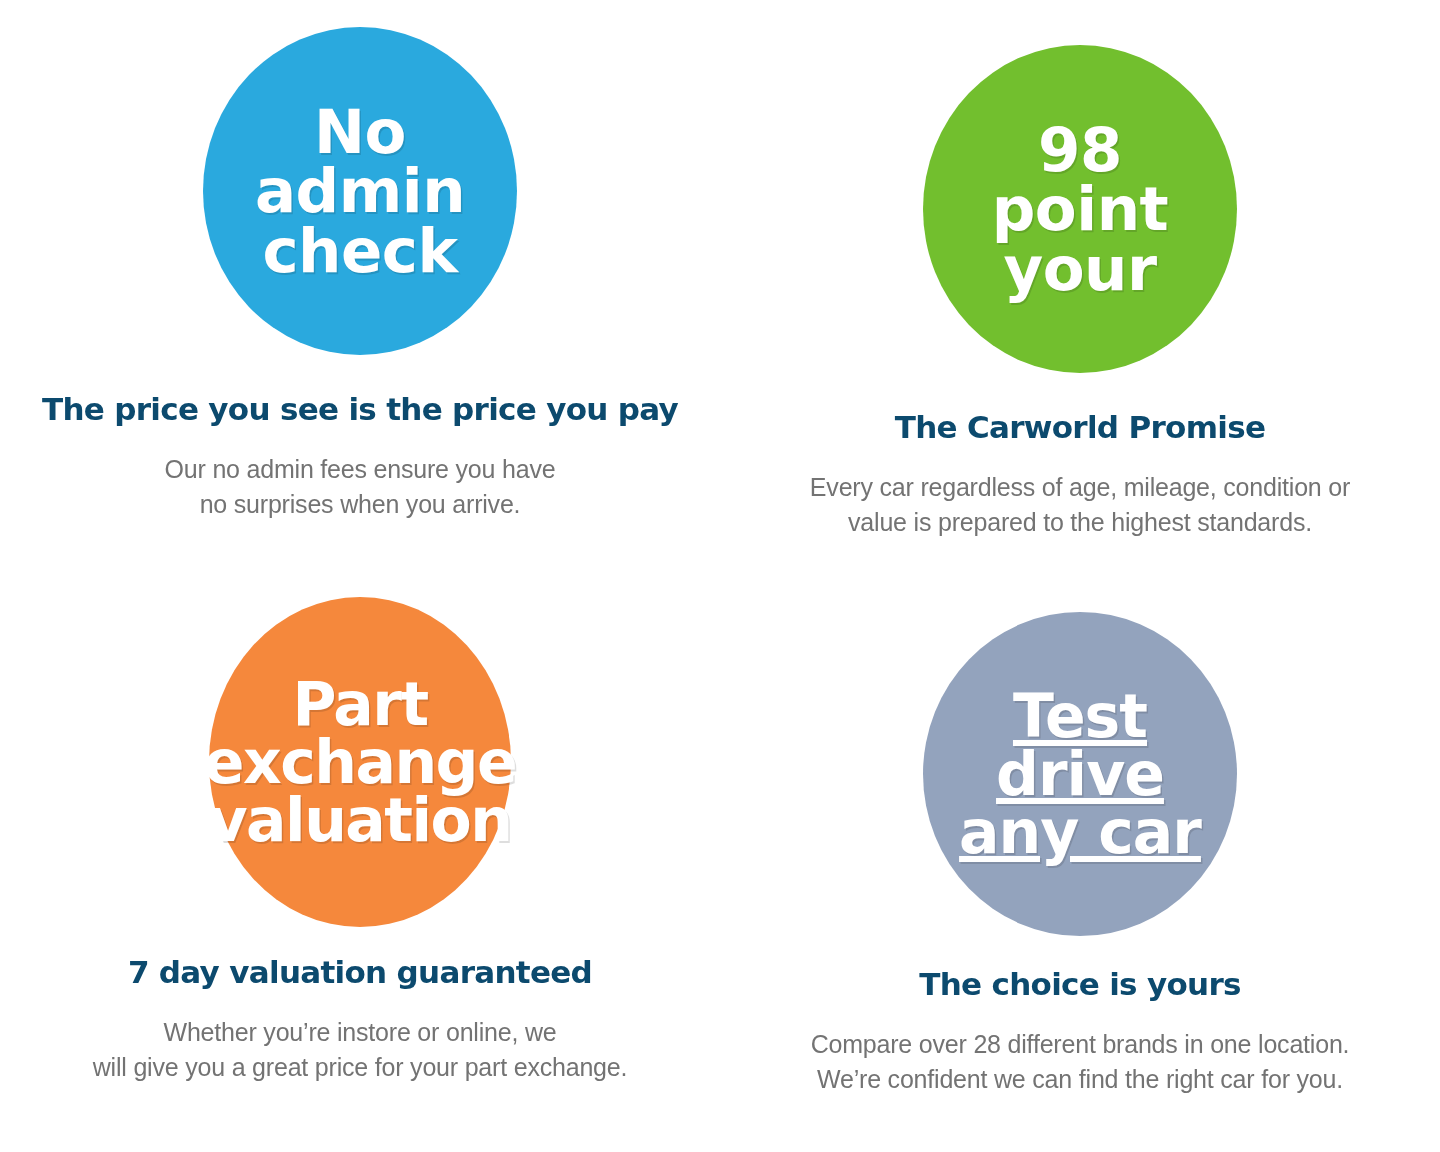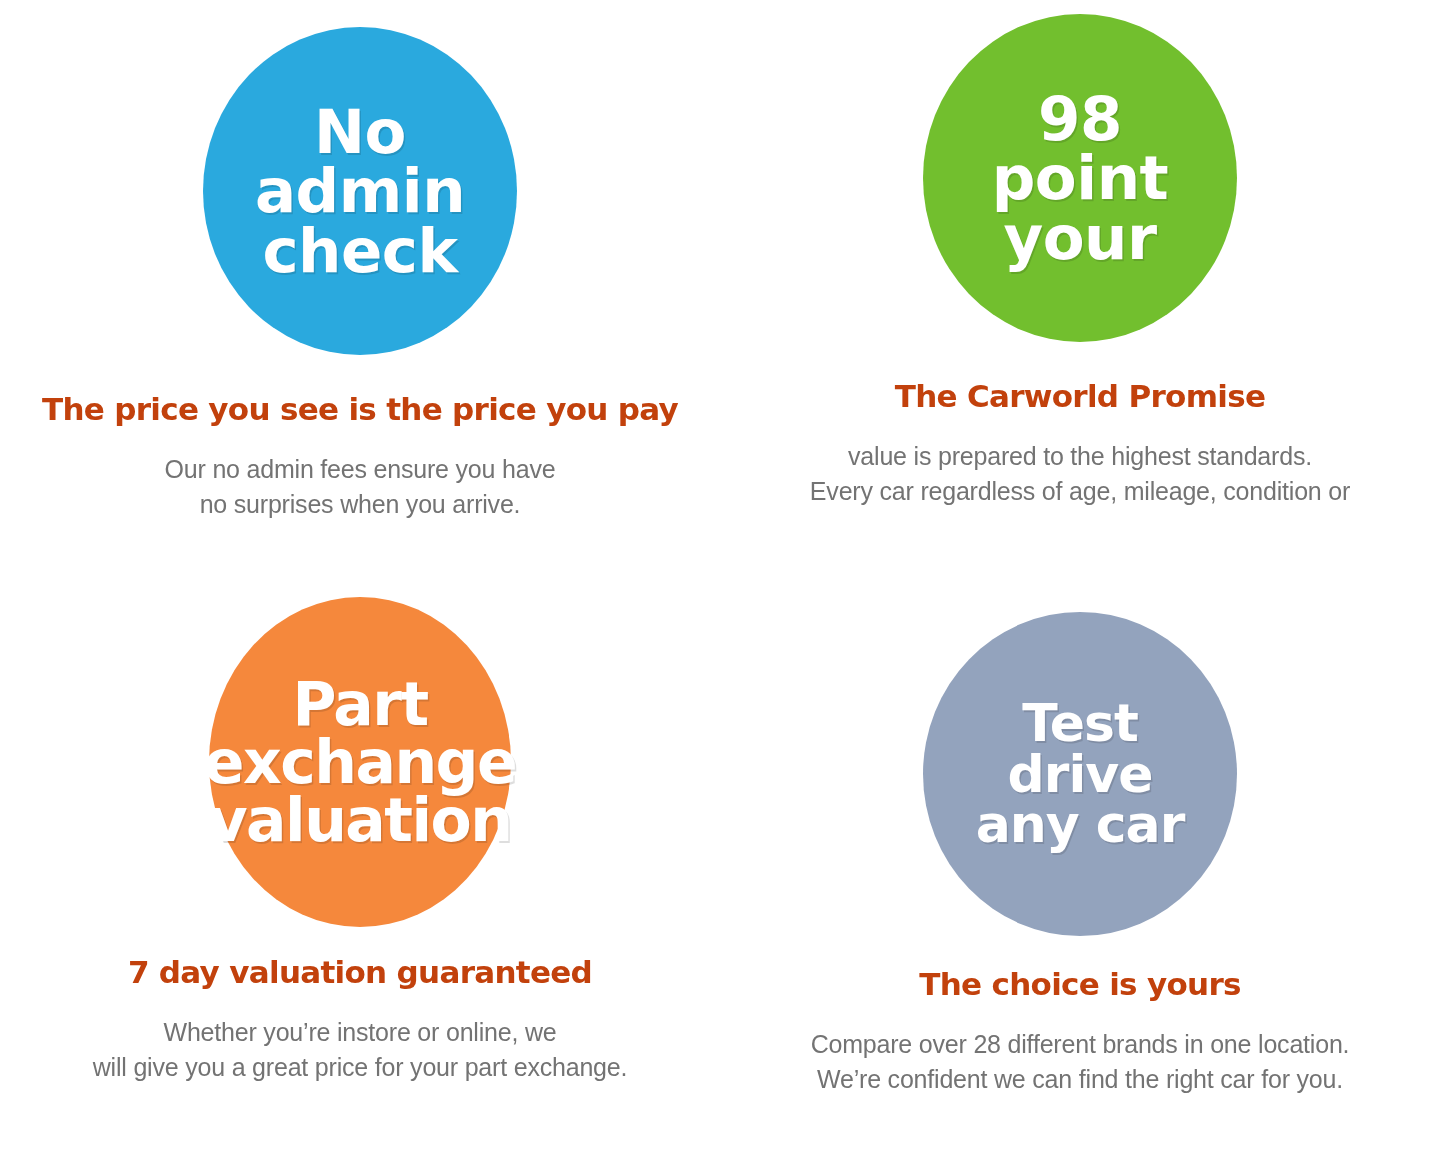--- a/index.html
+++ b/index.html
@@ -67,50 +67,50 @@
   .card-a .badge { background: #2AA9DE; }
   .card-a .badge-text { font-size: 61px; }
 
   .card-b .badge { background: #72BF2E; }
   .card-b .badge-text { font-size: 61px; }
 
   .card-c .badge { background: #F5883C; width: 302px; height: 330px; }
   .card-c .badge-text { font-size: 60px; letter-spacing: -1.5px; }
 
   .card-d .badge { background: #93A3BD; width: 314px; height: 324px; }
-  .card-d .badge-text { font-size: 52px; letter-spacing: -1px; }
+  .card-d .badge-text { font-size: 60px; letter-spacing: -1px; text-decoration: underline; }
 
   
   .caption {
     width: 100%;
     text-align: center;
     box-sizing: border-box;
   }
   .usp-title {
     font-family: "DejaVu Sans", sans-serif;
     font-weight: bold;
     font-size: 31px;
     letter-spacing: -0.7px;
-    color: #c2410c;
+    color: #0c4a6e;
     line-height: 1.1;
     white-space: nowrap;
   }
   .usp-desc {
     font-family: "Liberation Sans", sans-serif;
     font-weight: normal;
     font-size: 25px;
     line-height: 1.42;
     color: #737373;
     letter-spacing: -0.2px;
   }
   .usp-desc .line { display: block; white-space: nowrap; }
 
   
   .card-a .badge-wrap { padding-top: 27px; }
-  .card-b .badge-wrap { padding-top: 14px; }
+  .card-b .badge-wrap { padding-top: 45px; }
   .card-a .usp-title, .card-b .usp-title { margin-top: 37px; }
   .card-a .usp-desc,  .card-b .usp-desc  { margin-top: 17px; }
 
   
   .card-c .badge-wrap { padding-top: 21px; }
   .card-d .badge-wrap { padding-top: 36px; }
   .card-c .usp-title { margin-top: 28px; }
   .card-d .usp-title { margin-top: 31px; }
   .card-c .usp-desc, .card-d .usp-desc { margin-top: 17px; }
 </style>
@@ -144,22 +144,22 @@
         <div class="badge-text">
           <span class="badge-line">98</span>
           <span class="badge-line">point</span>
           <span class="badge-line">your</span>
         </div>
       </div>
     </div>
     <div class="caption">
       <h2 class="usp-title">The Carworld Promise</h2>
       <p class="usp-desc">
+        <span class="line">Every car regardless of age, mileage, condition or</span>
         <span class="line">value is prepared to the highest standards.</span>
-        <span class="line">Every car regardless of age, mileage, condition or</span>
       </p>
     </div>
   </section>
 
   <section class="usp-card card-c">
     <div class="badge-wrap">
       <div class="badge" style="background: rgb(245, 136, 60);">
         <div class="badge-text">
           <span class="badge-line">Part</span>
           <span class="badge-line">exchange</span>

